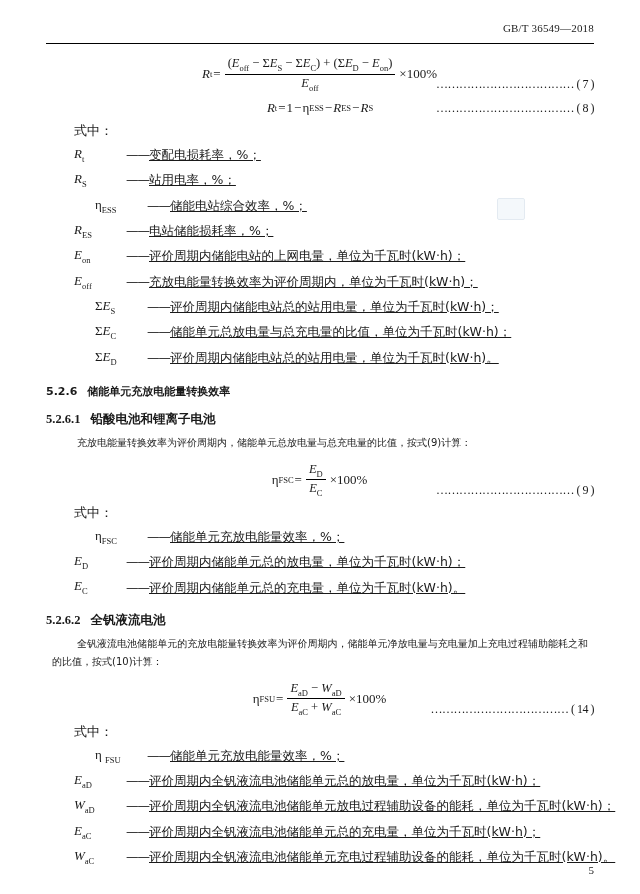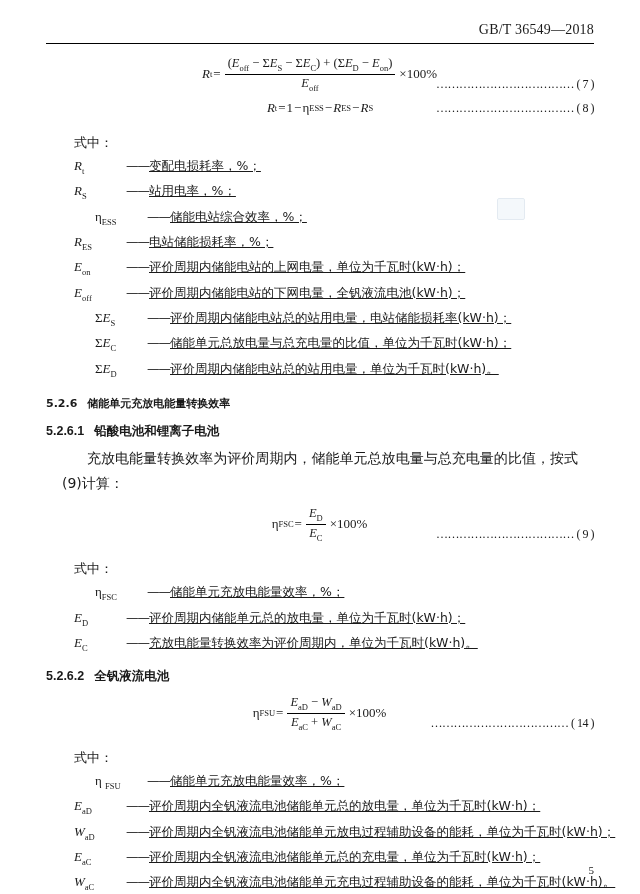--- a/index.html
+++ b/index.html
@@ -26,21 +26,21 @@
     position: absolute;
     top: 22px;
     left: 46px;
     right: 46px;
     height: 26px;
   }
   .header-std {
     position: absolute;
     right: 0;
     top: 0;
-    font-size: 14px;
+    font-size: 11px;
     letter-spacing: 0.2px;
     font-family: "Liberation Serif", serif;
   }
   .header-rule {
     position: absolute;
     left: 0;
     right: 0;
     top: 21px;
     height: 1px;
     background: #000;
@@ -99,29 +99,29 @@
     position: absolute;
     right: 0;
     bottom: 0;
     font-size: 12px;
     letter-spacing: -0.5px;
     white-space: nowrap;
   }
   .eqno { font-family: "Liberation Serif", serif; }
   .shizhong {
     font-size: 13px;
-    margin: 18px 0 2px 28px;
+    margin: 6px 0 2px 28px;
     font-family: Liberation Sans, sans-serif;
   }
   .deflist {
     margin: 0 0 0 28px;
   }
   .defrow {
     display: flex;
-    align-items: flex-start;
+    align-items: center;
     font-size: 12.5px;
     line-height: 1.85;
     white-space: nowrap;
   }
   .defsym {
     display: inline-block;
     min-width: 52px;
     font-family: "Liberation Serif", serif;
     font-style: italic;
     font-size: 13px;
@@ -137,32 +137,32 @@
     text-decoration: underline;
   }
   .h2 {
     font-family: "DejaVu Sans", sans-serif;
     font-size: 11px;
     font-weight: bold;
     margin: 14px 0 8px 0;
   }
   .h2 .num { margin-right: 10px; }
   .h3 {
-    font-family: Liberation Sans, sans-serif;
+    font-family: Liberation Serif, serif;
     font-size: 12.5px;
     font-weight: bold;
     margin: 12px 0 6px 0;
   }
   .h3 .num { margin-right: 10px; }
   .body-p {
     font-family: "DejaVu Sans", sans-serif;
-    font-size: 14px;
+    font-size: 10px;
     line-height: 1.8;
     text-indent: 25px;
-    margin: 3px 16px;
+    margin: 3px 6px;
     text-align: justify;
   }
   .pagenum {
     position: absolute;
     right: 46px;
     bottom: 18px;
     font-size: 11px;
     font-family: "Liberation Serif", serif;
   }
   .watermark {
@@ -249,26 +249,26 @@
         <span class="deftext">电站储能损耗率，%；</span>
       </div>
       <div class="defrow">
         <span class="defsym"><span class="ital">E</span><span class="sub">on</span></span>
         <span class="defdash">——</span>
         <span class="deftext">评价周期内储能电站的上网电量，单位为千瓦时(kW·h)；</span>
       </div>
       <div class="defrow">
         <span class="defsym"><span class="ital">E</span><span class="sub">off</span></span>
         <span class="defdash">——</span>
-        <span class="deftext">评价周期内储能电站的下网电量，全钒液流电池(kW·h)；</span>
+        <span class="deftext">充放电能量转换效率为评价周期内，单位为千瓦时(kW·h)；</span>
       </div>
       <div class="defrow">
         <span class="defsym greek">Σ<span class="ital">E</span><span class="sub">S</span></span>
         <span class="defdash">——</span>
-        <span class="deftext">评价周期内储能电站总的站用电量，电站储能损耗率(kW·h)；</span>
+        <span class="deftext">评价周期内储能电站总的站用电量，单位为千瓦时(kW·h)；</span>
       </div>
       <div class="defrow">
         <span class="defsym greek">Σ<span class="ital">E</span><span class="sub">C</span></span>
         <span class="defdash">——</span>
         <span class="deftext">储能单元总放电量与总充电量的比值，单位为千瓦时(kW·h)；</span>
       </div>
       <div class="defrow">
         <span class="defsym greek">Σ<span class="ital">E</span><span class="sub">D</span></span>
         <span class="defdash">——</span>
         <span class="deftext">评价周期内储能电站总的站用电量，单位为千瓦时(kW·h)。</span>
@@ -311,27 +311,28 @@
         <span class="deftext">储能单元充放电能量效率，%；</span>
       </div>
       <div class="defrow">
         <span class="defsym"><span class="ital">E</span><span class="sub">D</span></span>
         <span class="defdash">——</span>
         <span class="deftext">评价周期内储能单元总的放电量，单位为千瓦时(kW·h)；</span>
       </div>
       <div class="defrow">
         <span class="defsym"><span class="ital">E</span><span class="sub">C</span></span>
         <span class="defdash">——</span>
-        <span class="deftext">充放电能量转换效率为评价周期内，单位为千瓦时(kW·h)。</span>
+        <span class="deftext">评价周期内储能单元总的充电量，单位为千瓦时(kW·h)。</span>
       </div>
     </div>
 
     <div class="h3">
       <span class="num">5.2.6.2</span><span>全钒液流电池</span>
     </div>
+    <div class="body-p">全钒液流电池储能单元的充放电能量转换效率为评价周期内，储能单元净放电量与充电量加上充电过程辅助能耗之和的比值，按式(10)计算：</div>
 
     <div class="formula-block" style="margin-top:10px;">
       <div class="formula-row">
         <span class="formula">
           <span>η</span>
             <span class="sub">FSU</span>
           <span class="times">=</span>
           <span class="frac">
             <span class="num"><span class="ital">E</span><span class="sub">aD</span> − <span class="ital">W</span><span class="sub">aD</span></span>
             <span class="den"><span class="ital">E</span><span class="sub">aC</span> + <span class="ital">W</span><span class="sub">aC</span></span>

